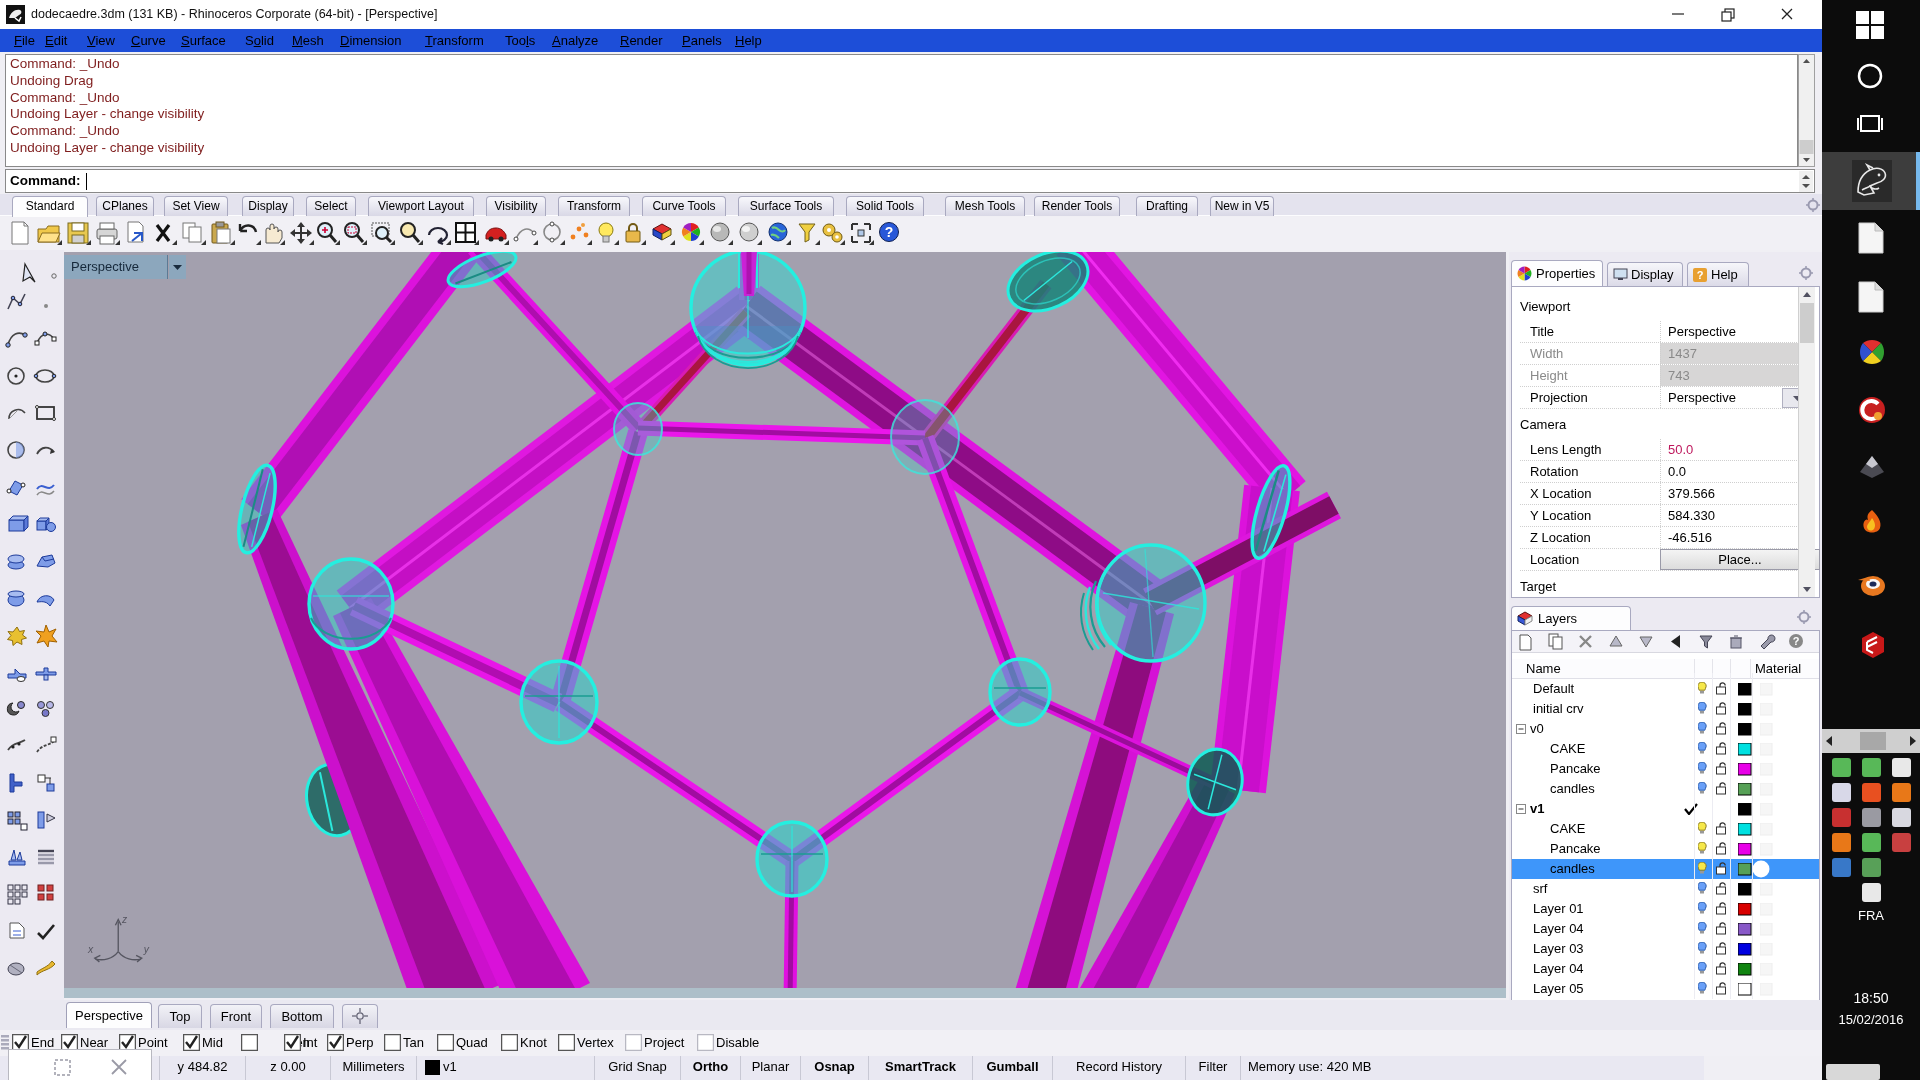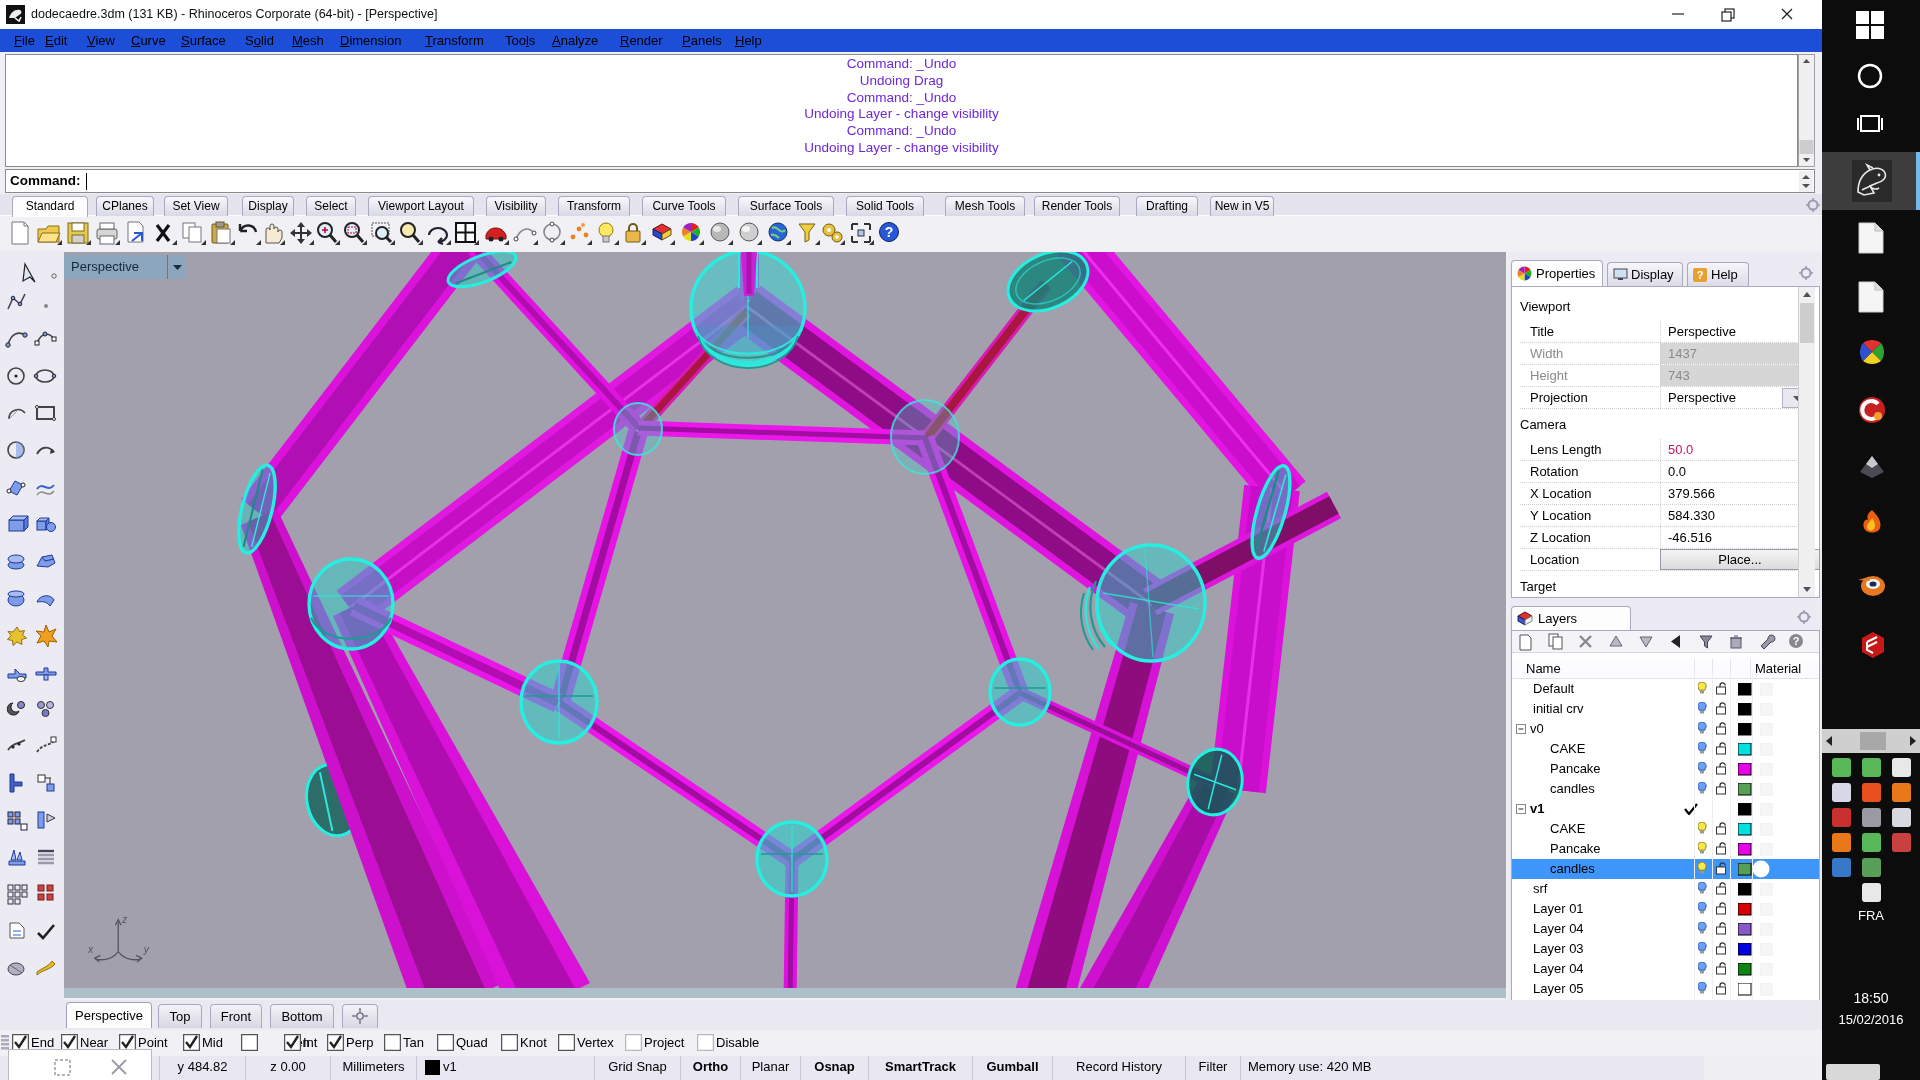--- a/index.html
+++ b/index.html
@@ -41,21 +41,21 @@
       <span class="abs" style="left:340px;top:4px"><u>D</u>imension</span>
       <span class="abs" style="left:425px;top:4px"><u>T</u>ransform</span>
       <span class="abs" style="left:505px;top:4px">Too<u>l</u>s</span>
       <span class="abs" style="left:552px;top:4px"><u>A</u>nalyze</span>
       <span class="abs" style="left:620px;top:4px"><u>R</u>ender</span>
       <span class="abs" style="left:682px;top:4px"><u>P</u>anels</span>
       <span class="abs" style="left:735px;top:4px"><u>H</u>elp</span>
     </div>
 
     <div class="abs" style="left:0;top:52px;width:1822px;height:142px;background:#f0eff4;">
-      <div class="abs" style="left:5px;top:2px;width:1793px;height:113px;background:#fff;border:1px solid #898989;font-size:13.5px;color:#6d28d9;line-height:16.8px;padding:1px 20px;text-align:center;">Command: _Undo<br>Undoing Drag<br>Command: _Undo<br>Undoing Layer - change visibility<br>Command: _Undo<br>Undoing Layer - change visibility</div>
+      <div class="abs" style="left:5px;top:2px;width:1793px;height:113px;background:#fff;border:1px solid #898989;font-size:13.5px;color:#7f1d1d;line-height:16.8px;padding:1px 4px;">Command: _Undo<br>Undoing Drag<br>Command: _Undo<br>Undoing Layer - change visibility<br>Command: _Undo<br>Undoing Layer - change visibility</div>
 
       <div class="abs" style="left:1798px;top:2px;width:17px;height:113px;background:#f0f0f0;border:1px solid #a0a0a0;">
         <svg width="15" height="111">
             <path d="M4 8 l3.5-4 3.5 4z" fill="#505050"></path>
             <path d="M4 103 l3.5 4 3.5-4z" fill="#505050"></path>
             <rect x="0.5" y="85" width="14" height="14" fill="#cdcdcd"></rect>
           </svg>
       </div>
       <div class="abs" style="left:5px;top:117px;width:1810px;height:24px;background:#fff;border:1px solid #898989;">
         <span class="abs" style="left:4px;top:3px;font-size:13.5px;font-weight:bold;color:#000;">Command:</span>

